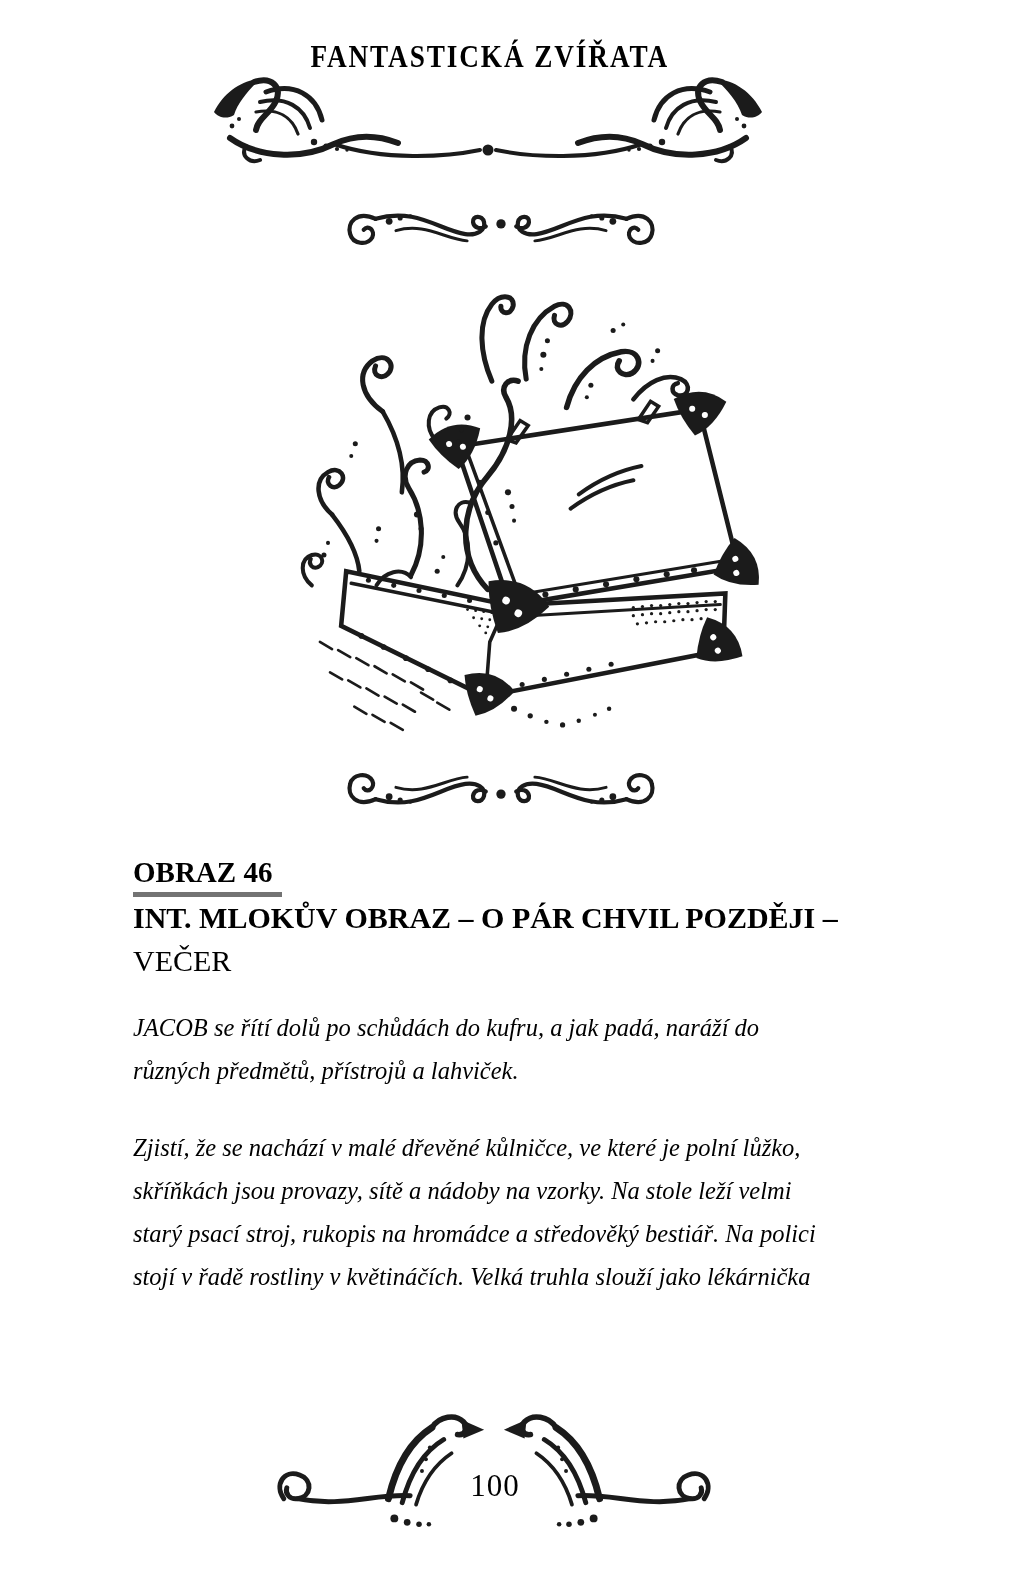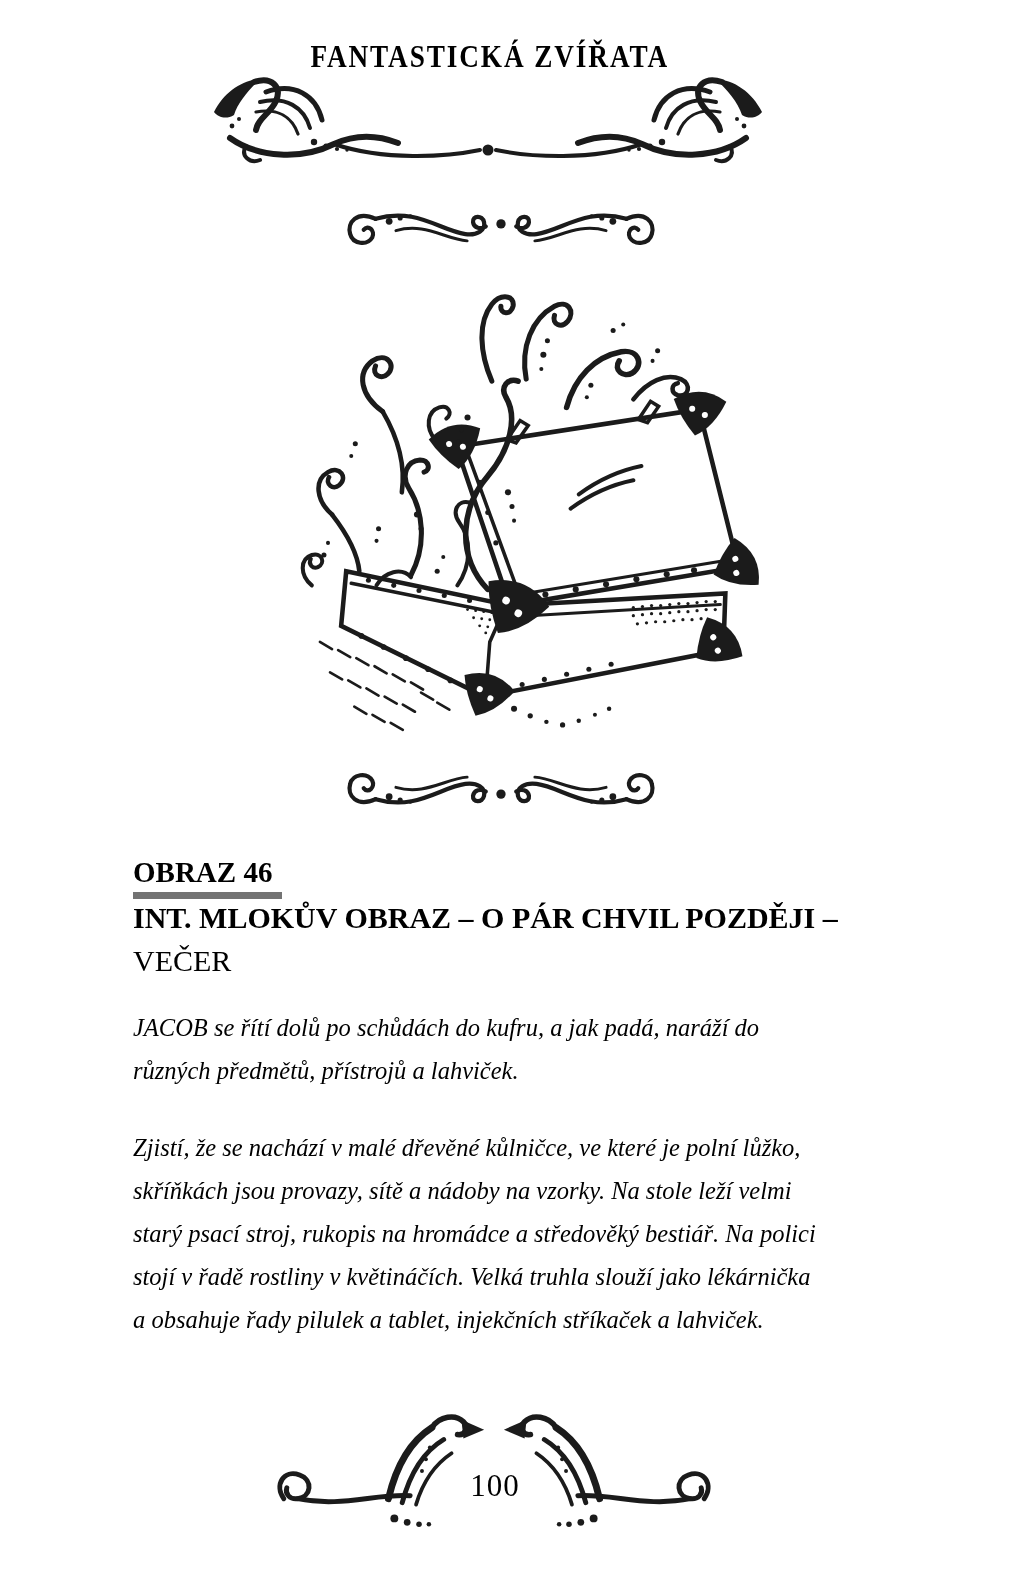--- a/index.html
+++ b/index.html
@@ -16,21 +16,21 @@
     font-weight:700;font-size:29px;letter-spacing:2px;
     transform:scale(.94,1.12);transform-origin:center top;display:inline-block;
   }
   .book-title .t2{
     font-weight:700;font-size:27px;letter-spacing:2px;margin-top:7px;
     transform:scale(.94,1.12);transform-origin:center top;display:inline-block;
   }
   
   .scene-number{
     left:133px;top:856px;font-weight:700;font-size:29px;
-    border-bottom:7px solid #737373;padding:0 10px 3px 0;white-space:nowrap;
+    border-bottom:5px solid #737373;padding:0 10px 3px 0;white-space:nowrap;
   }
   .slug1{left:133px;top:901px;font-weight:700;font-size:30px;white-space:nowrap;}
   .slug2{left:133px;top:944px;font-weight:400;font-size:30px;white-space:nowrap;}
   
   .para{left:133px;font-style:italic;font-size:24.5px;line-height:43px;white-space:nowrap;}
   .p1{top:1006px;}
   .p2{top:1126px;}
   
   .page-number{left:440px;top:1468px;width:110px;text-align:center;font-size:31px;letter-spacing:1px;}
   .flip-v{transform:scaleY(-1);}
@@ -285,21 +285,20 @@
   <div class="abs para p1">
     <div>JACOB se řítí dolů po schůdách do kufru, a jak padá, naráží do</div>
     <div>různých předmětů, přístrojů a lahviček.</div>
   </div>
 
   <div class="abs para p2">
     <div>Zjistí, že se nachází v malé dřevěné kůlničce, ve které je polní lůžko,</div>
     <div>skříňkách jsou provazy, sítě a nádoby na vzorky. Na stole leží velmi</div>
     <div>starý psací stroj, rukopis na hromádce a středověký bestiář. Na polici</div>
     <div>stojí v řadě rostliny v květináčích. Velká truhla slouží jako lékárnička</div>
-    <div>a obsahuje řady pilulek a tablet, injekčních stříkaček a lahviček.</div>
   </div>
 
   <svg class="abs" style="left:268px;top:1402px;" width="452" height="148" viewBox="0 0 450 150">
     <defs>
       <g id="ftr-half">
         <path class="ink-stroke" stroke-width="5" d="M12 98 C2 84 12 68 28 74 C42 79 40 96 26 98 C18 99 13 93 15 87"></path>
         <path class="ink-stroke" stroke-width="5" d="M26 98 C70 107 104 93 140 95"></path>
         <path class="ink-stroke" stroke-width="7" d="M118 98 C126 64 140 40 162 26"></path>
         <path class="ink-stroke" stroke-width="5" d="M132 102 C140 72 154 50 174 38"></path>
         <path class="ink-stroke" stroke-width="3.8" d="M146 104 C152 84 164 64 182 52"></path>

